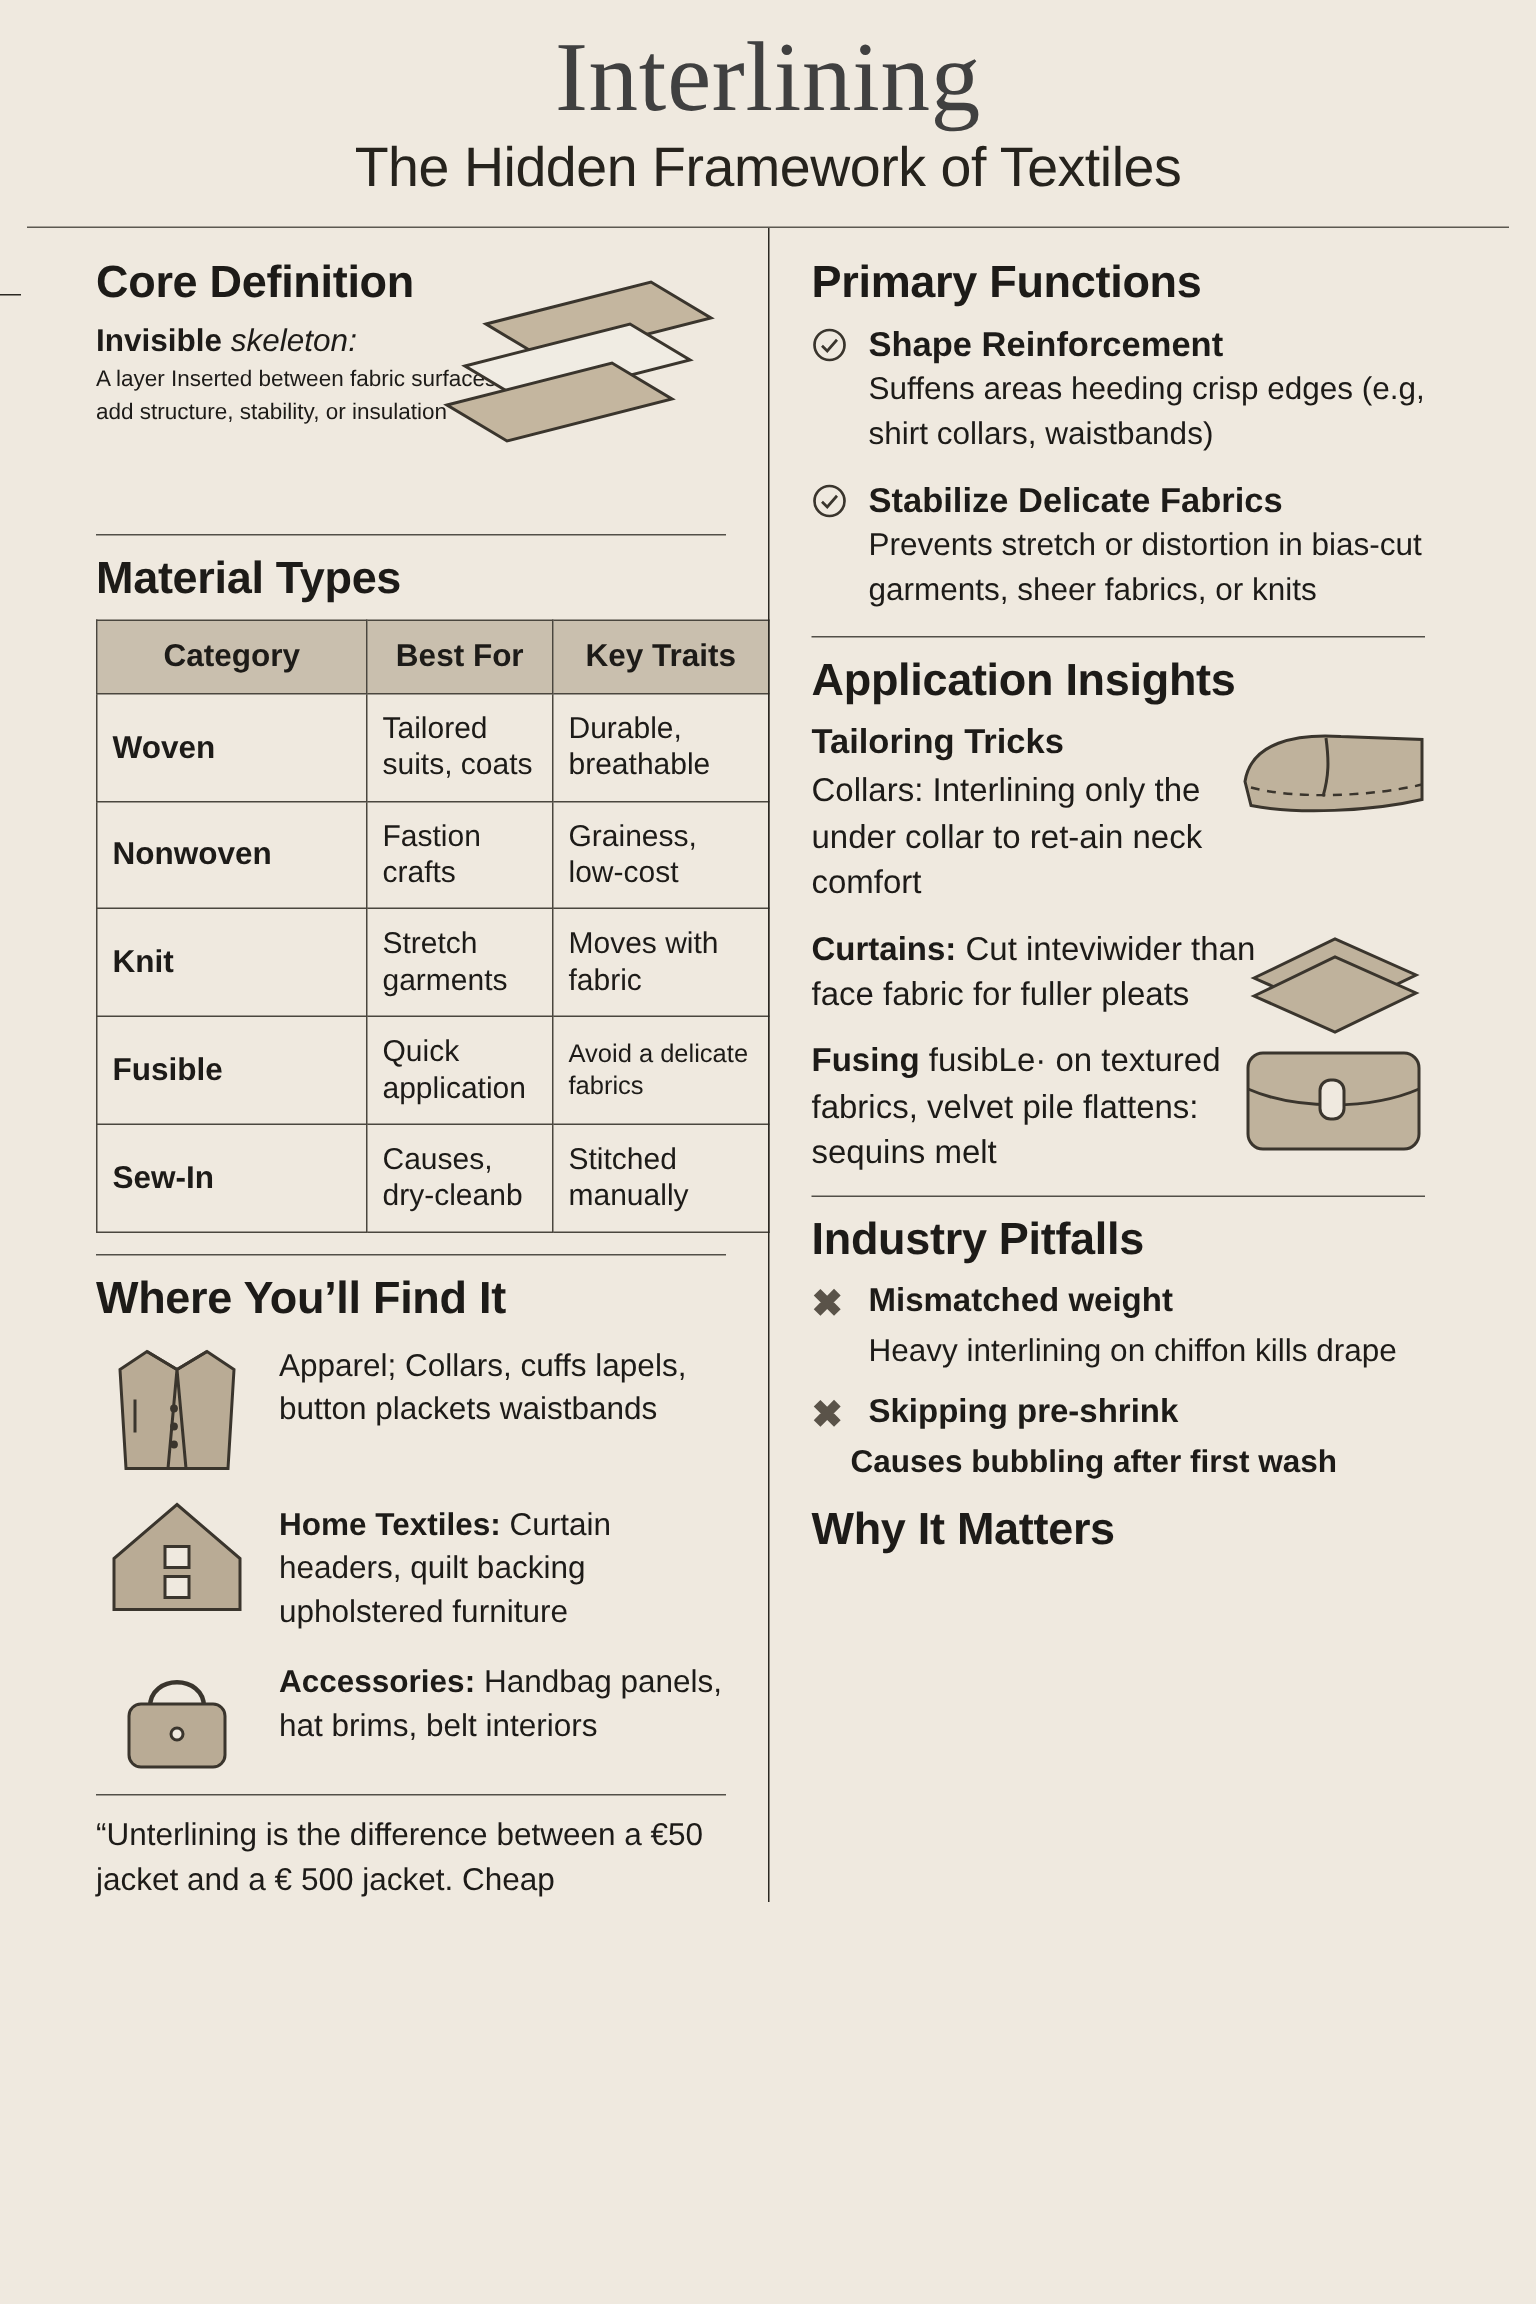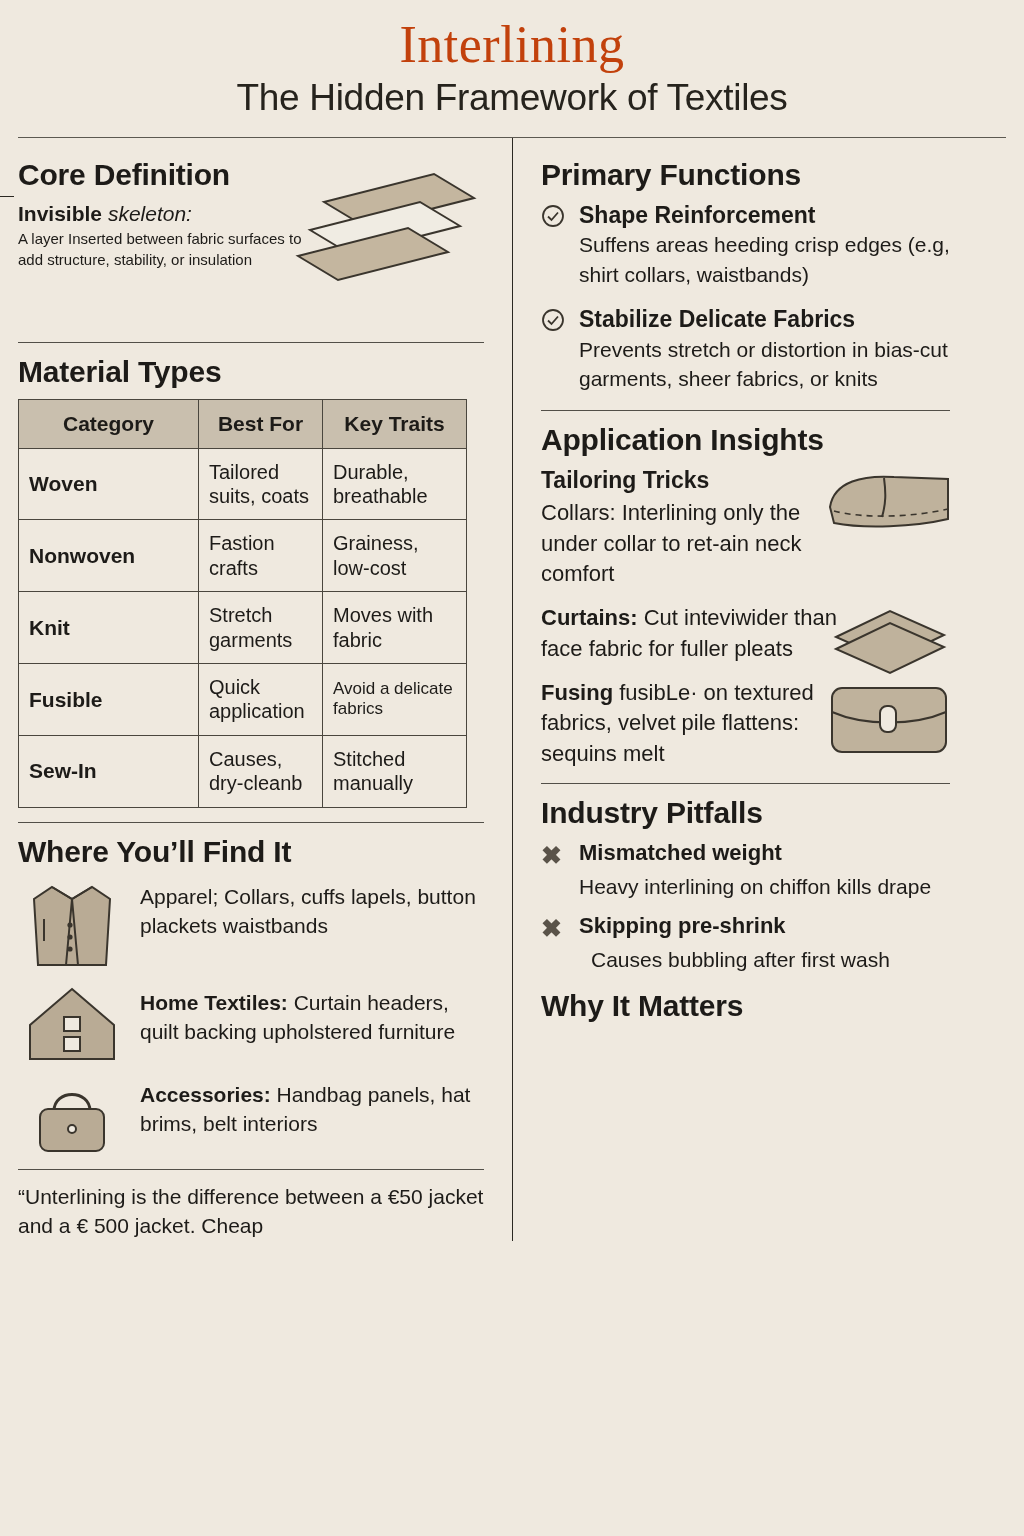--- a/index.html
+++ b/index.html
@@ -10,41 +10,41 @@
     color:#1d1b18;
     overflow:hidden;
     position:relative;
   }
   .page{position:relative;width:1024px;height:1536px;box-sizing:border-box;}
 
   
   .header{text-align:center;padding-top:18px;}
   .title{
     font-family:"Liberation Serif", serif;
-    font-size:52px;
+    font-size:66px;
     letter-spacing:.5px;
     line-height:1.02;
     font-weight:400;
-    color:#c2410c;
+    color:#404040;
   }
   .subtitle{
     font-size:37px;
     font-weight:400;
     margin-top:6px;
     color:#26231d;
     letter-spacing:-.3px;
   }
   .hrule{
     height:1px;background:#2b2822;opacity:.75;
     margin:18px 18px 0 18px;
   }
 
   
   .cols{display:flex;padding:0 0 0 0;}
-  .colL{width:512px;box-sizing:border-box;padding:14px 28px 0 18px;}
+  .colL{width:512px;box-sizing:border-box;padding:14px 28px 0 64px;}
   .colR{width:472px;box-sizing:border-box;padding:14px 34px 0 28px;
         border-left:1px solid #2b2822;}
   h2.sec{
     font-size:30px;font-weight:700;margin:6px 0 10px 0;letter-spacing:-.2px;
   }
   .divider{height:1px;background:#2b2822;opacity:.8;margin:14px 0 12px 0;}
 
   
   .coredef{position:relative;min-height:170px;}
   .coredef .lead{font-size:21px;font-weight:700;margin-bottom:2px;}
@@ -309,19 +309,19 @@
           <span class="pit-title">Mismatched weight</span>
         </div>
         <div class="pit-body" style="margin-left:38px;margin-top:-8px;margin-bottom:12px;">Heavy interlining on chiffon kills drape</div>
       </div>
 
       <div>
         <div class="pit">
           <span class="x">✖</span>
           <span class="pit-title">Skipping pre-shrink</span>
         </div>
-        <div class="pit-body" style="margin-left:50px;margin-top:-8px;">Causes bubbling after first wash</div>
+        <div class="pit-body" style="margin-left:26px;margin-top:-8px;font-weight:bold;">Causes bubbling after first wash</div>
       </div>
 
       <h2 class="sec" style="margin-top:14px;">Why It Matters</h2>
     </div>
   </div>
 </div>
 
 </body></html>

